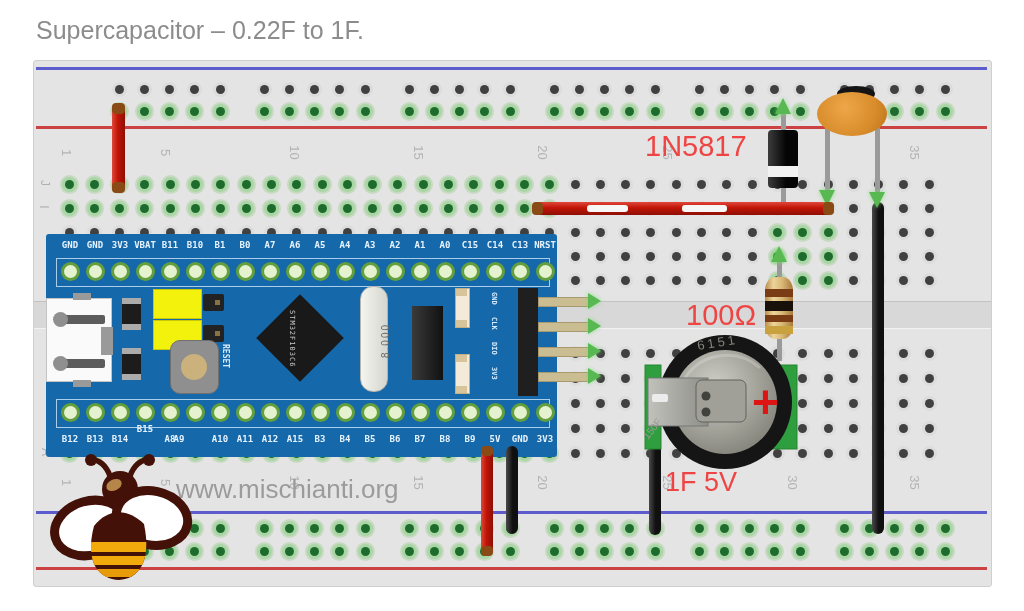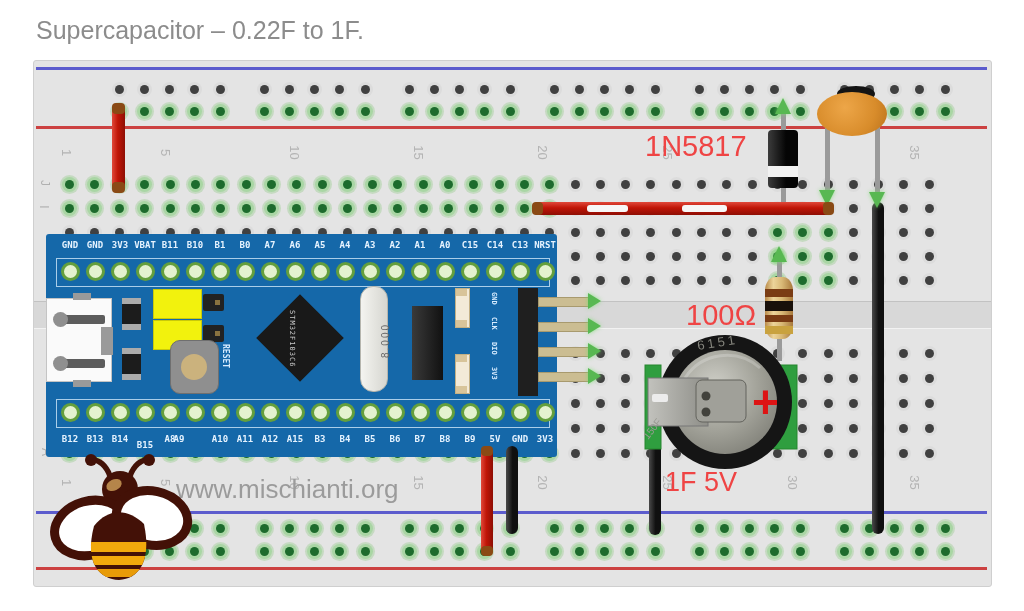--- a/index.html
+++ b/index.html
@@ -639,21 +639,21 @@
         <div class="pin-label" style="left: 461px; top: 6px;">C13</div>
         <div class="pin-hole" style="left: 489.5px; top: 27.5px;"></div>
         <div class="pin-label" style="left: 486px; top: 6px;">NRST</div>
         <div class="pin-hole" style="left: 14.5px; top: 168.5px;"></div>
         <div class="pin-label" style="left: 11px; top: 200px;">B12</div>
         <div class="pin-hole" style="left: 39.5px; top: 168.5px;"></div>
         <div class="pin-label" style="left: 36px; top: 200px;">B13</div>
         <div class="pin-hole" style="left: 64.5px; top: 168.5px;"></div>
         <div class="pin-label" style="left: 61px; top: 200px;">B14</div>
         <div class="pin-hole" style="left: 89.5px; top: 168.5px;"></div>
-        <div class="pin-label" style="left: 86px; top: 206px;">B15</div>
+        <div class="pin-label" style="left: 86px; top: 190px;">B15</div>
         <div class="pin-hole" style="left: 114.5px; top: 168.5px;"></div>
         <div class="pin-label" style="left: 111px; top: 200px;">A8</div>
         <div class="pin-hole" style="left: 139.5px; top: 168.5px;"></div>
         <div class="pin-label" style="left: 120px; top: 200px;">A9</div>
         <div class="pin-hole" style="left: 164.5px; top: 168.5px;"></div>
         <div class="pin-label" style="left: 161px; top: 200px;">A10</div>
         <div class="pin-hole" style="left: 189.5px; top: 168.5px;"></div>
         <div class="pin-label" style="left: 186px; top: 200px;">A11</div>
         <div class="pin-hole" style="left: 214.5px; top: 168.5px;"></div>
         <div class="pin-label" style="left: 211px; top: 200px;">A12</div>

